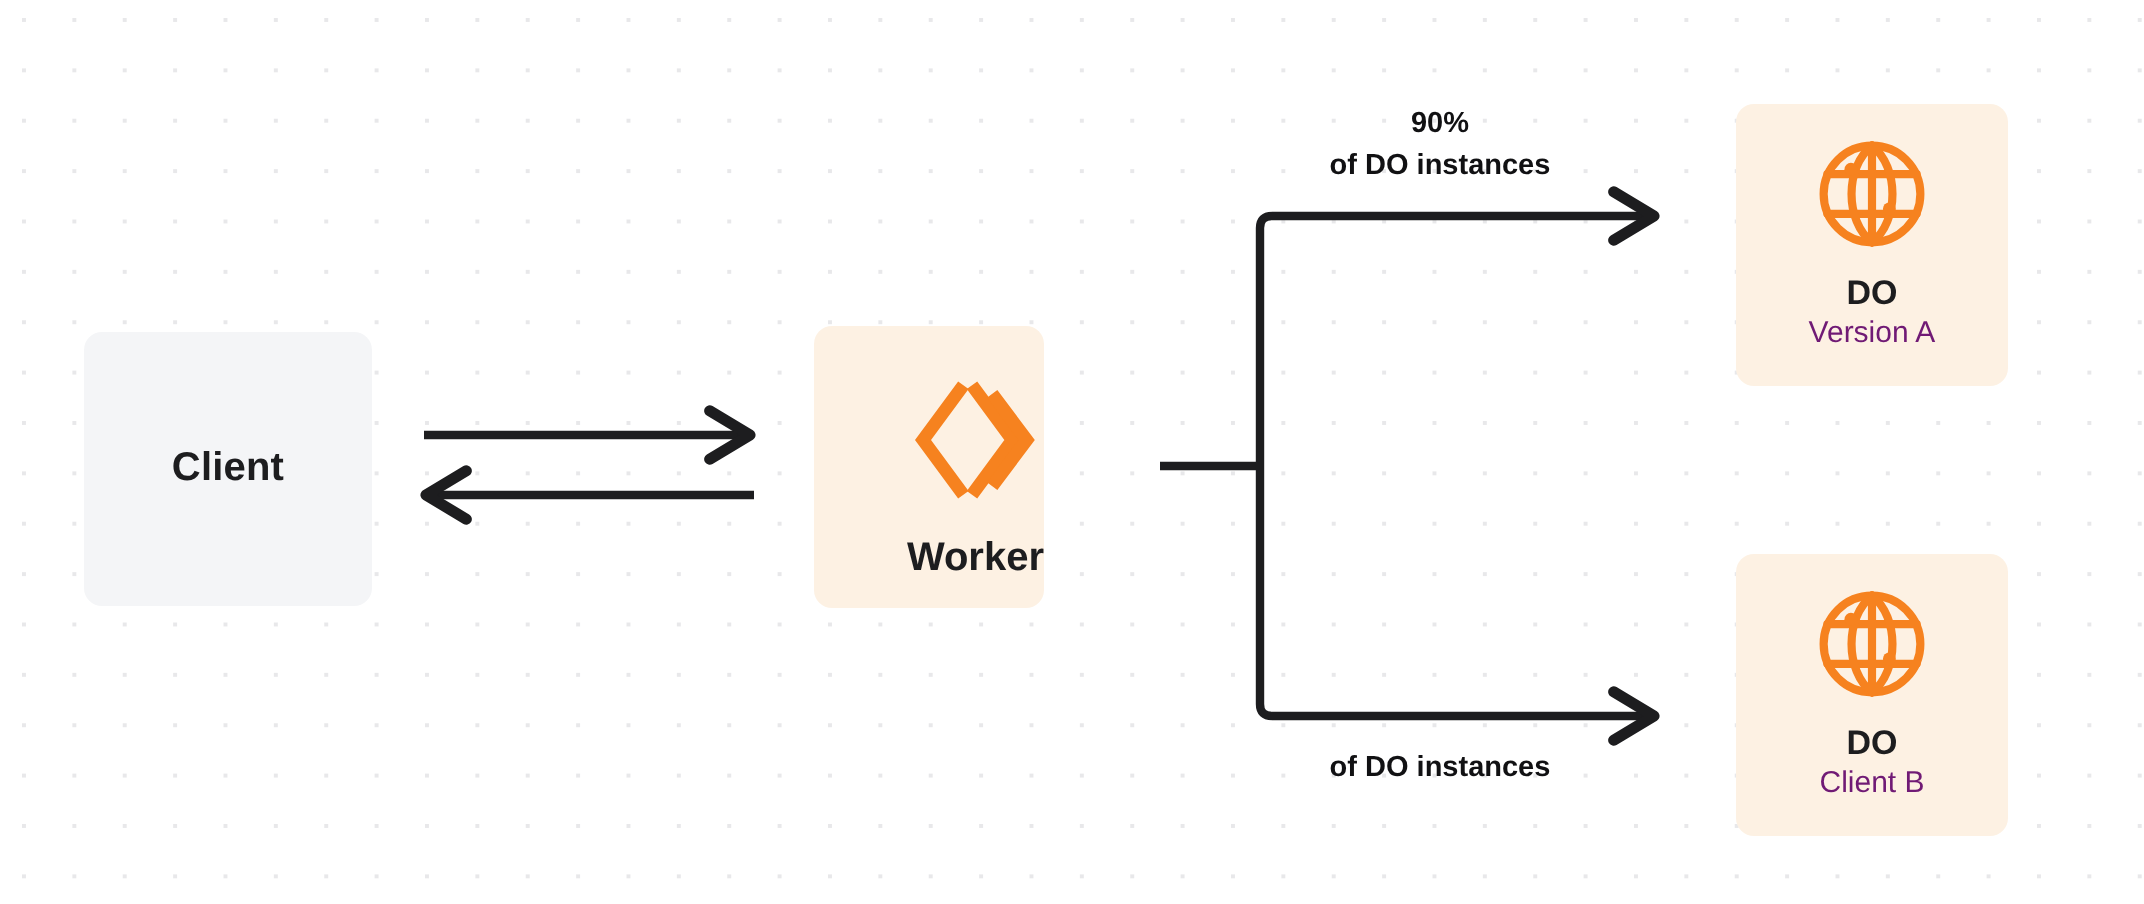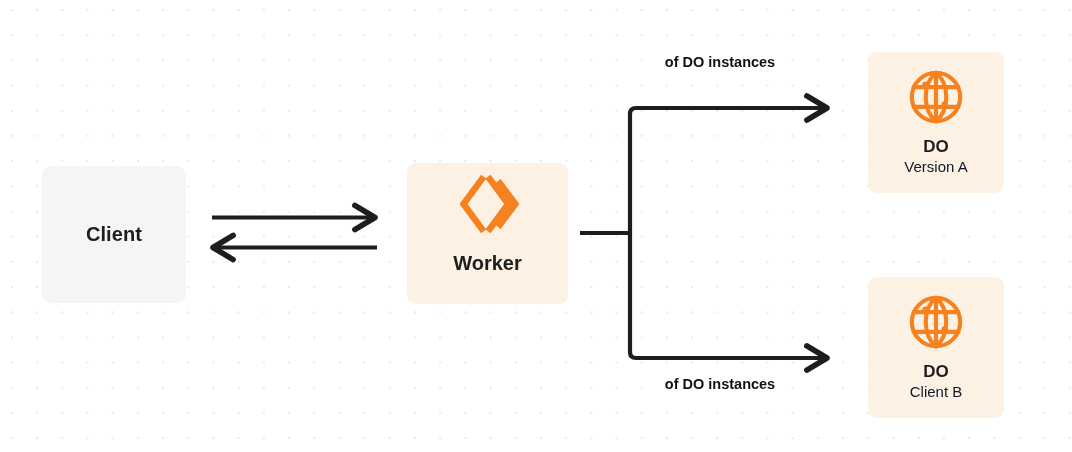--- a/index.html
+++ b/index.html
@@ -39,25 +39,26 @@
     left: 42px;
     top: 166px;
     width: 144px;
     height: 137px;
     background-color: #f4f5f7;
   }
 
   .node-worker {
     left: 407px;
     top: 163px;
-    width: 161px;
+    width: 115px;
     height: 141px;
     background-color: #fdf1e3;
     justify-content: flex-start;
-    padding-top: 5px;
+    padding-top: 21px;
+    align-items: flex-end;
   }
 
   .node-do-a {
     left: 868px;
     top: 52px;
     width: 136px;
     height: 141px;
     background-color: #fdf1e3;
     justify-content: flex-start;
     padding-top: 14px;
@@ -91,21 +92,21 @@
     font-size: 17px;
     font-weight: bold;
     color: #1d1d1f;
     margin-top: 8px;
     line-height: 1.25;
   }
 
   .node-subtitle-do {
     font-size: 15px;
     font-weight: normal;
-    color: #0f172a;
+    color: #701a75;
     margin-top: 1px;
     line-height: 1.25;
   }
 
   .icon-worker {
     width: 72px;
     height: 72px;
     display: block;
   }
 
@@ -222,20 +223,21 @@
         </g>
         <circle cx="33" cy="30" r="5.2" fill="#f6821f"></circle>
         <circle cx="64" cy="62" r="5.2" fill="#f6821f"></circle>
       </svg>
     </span>
     <span class="node-title-do">DO</span>
     <span class="node-subtitle-do">Client B</span>
   </div>
 
   <div class="edge-label edge-label-top">
+    <div>90%</div>
     <div>of DO instances</div>
   </div>
 
   <div class="edge-label edge-label-bottom">
     <div>of DO instances</div>
   </div>
 
 </div>
 
 </body></html>

